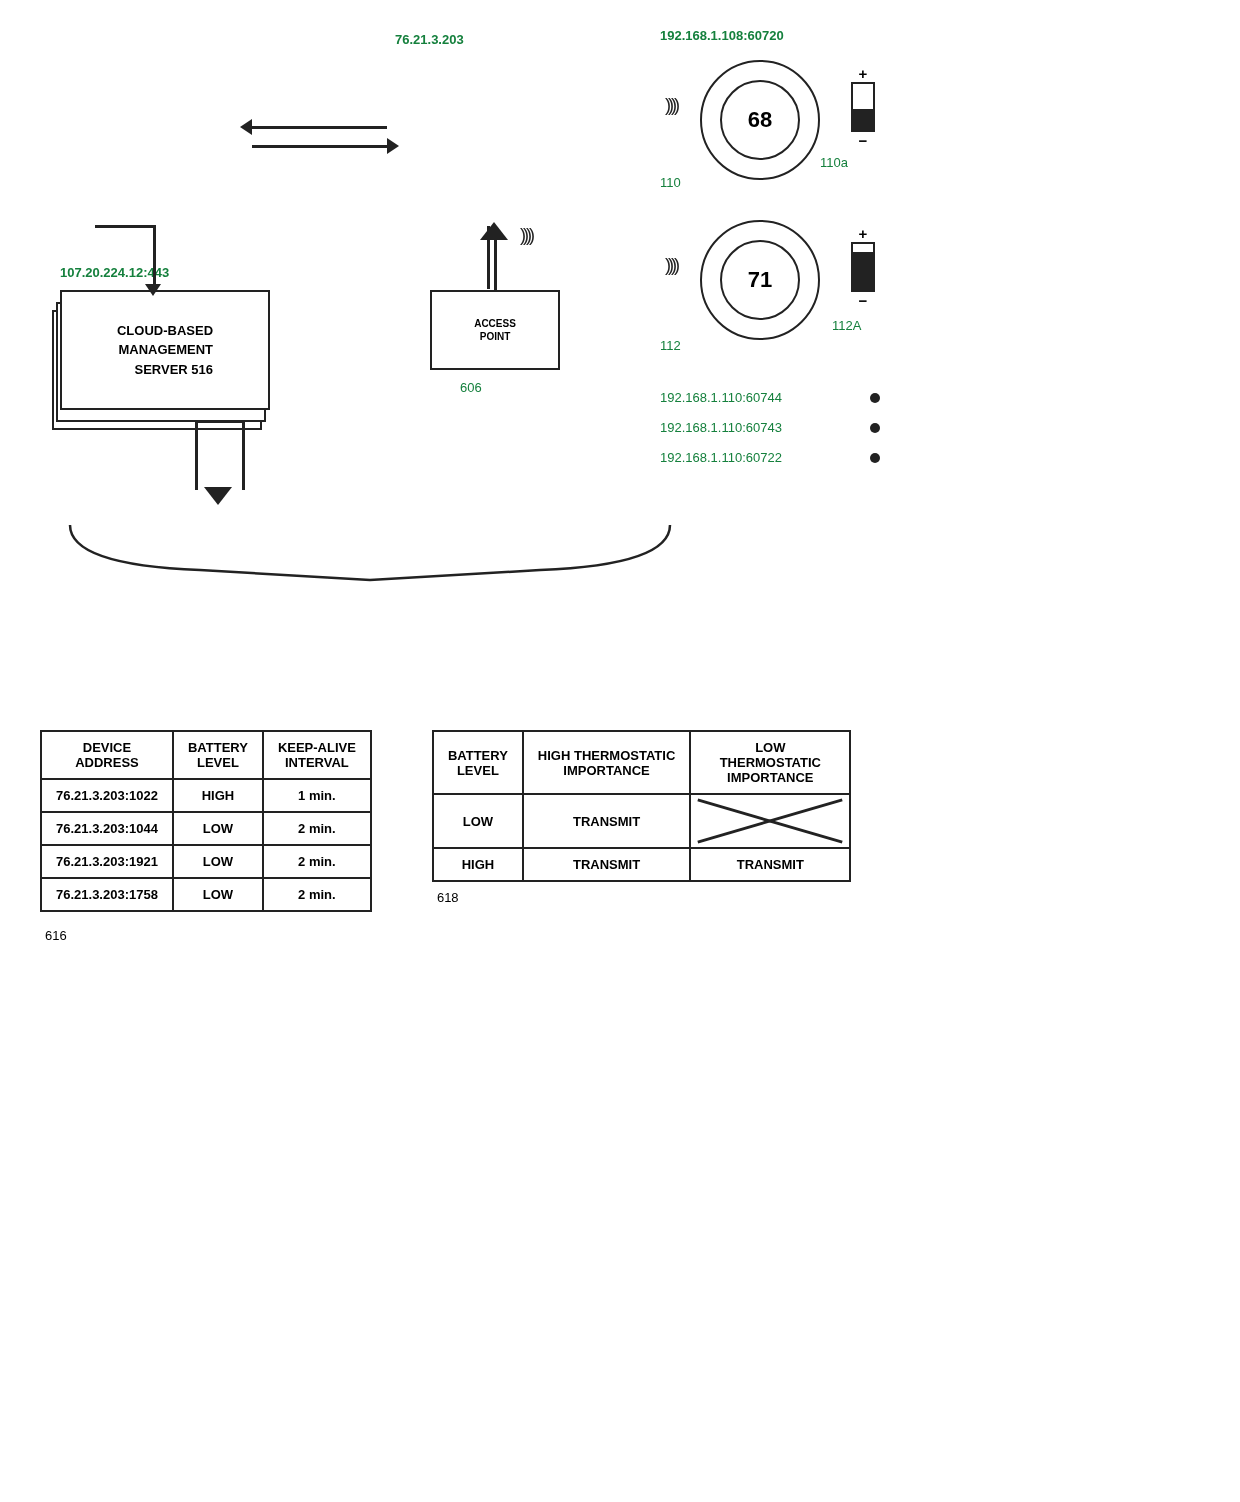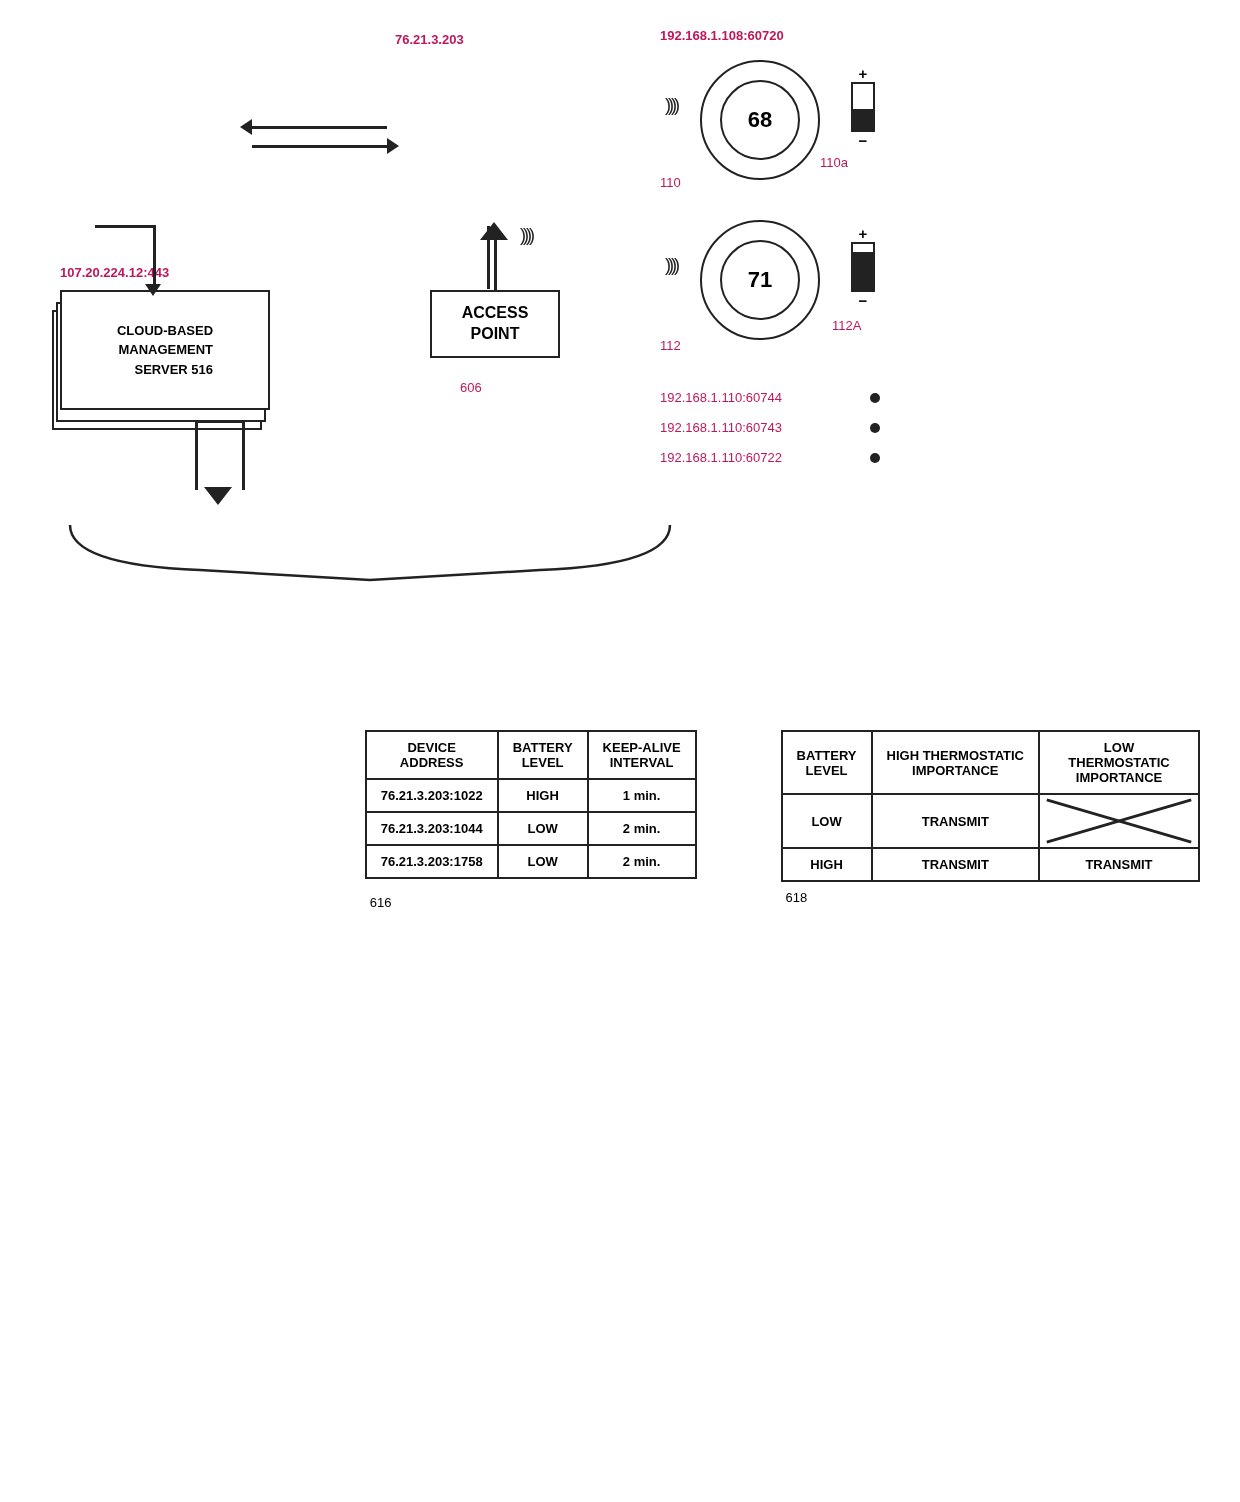--- a/index.html
+++ b/index.html
@@ -62,21 +62,21 @@
       justify-content: center;
       font-size: 22px;
       font-weight: bold;
       background: #fff;
     }
 
     
     .diagram-label {
       position: absolute;
       font-size: 13px;
-      color: #be185d;
+      color: #15803d;
     }
     .diagram-label.bold {
       font-weight: bold;
     }
 
     
     .arrowhead-right {
       position: absolute;
       width: 0; height: 0;
       border-top: 8px solid transparent;
@@ -106,23 +106,22 @@
     }
 
     
     #tables {
       position: relative;
       width: 1240px;
       padding: 20px 40px 40px 40px;
     }
     .tables-container {
       display: flex;
-      gap: 84px;
+      gap: 60px;
       align-items: flex-start;
-      justify-content: flex-end;
     }
 
     
     .table-wrapper {
       position: relative;
       display: inline-block;
     }
 
     table {
       border-collapse: collapse;
@@ -188,21 +187,21 @@
   <div style="position:absolute;left:52px;top:310px;width:210px;height:120px;border:2px solid #222;background:#fff;z-index:-2;"></div>
 
   <div class="diagram-label bold" style="left:60px;top:265px;">107.20.224.12:443</div>
 
   <div style="position:absolute;left:153px;top:225px;width:3px;height:62px;background:#222;"></div>
 
   <div style="position:absolute;left:95px;top:225px;width:61px;height:3px;background:#222;"></div>
 
   <div class="arrowhead-down" style="left:145px;top:284px;"></div>
 
-  <div class="box" style="left:430px;top:290px;width:130px;height:68px;font-size:16px;">
+  <div class="box" style="left:430px;top:290px;width:130px;height:80px;font-size:10px;">
     <div>ACCESS<br>POINT</div>
   </div>
 
   <div class="diagram-label" style="left:460px;top:380px;">606</div>
 
   <div style="position:absolute;left:494px;top:235px;width:3px;height:55px;background:#222;"></div>
 
   <div style="position:absolute;left:480px;top:222px;width:0;height:0;border-left:14px solid transparent;border-right:14px solid transparent;border-bottom:18px solid #222;"></div>
 
   <div style="position:absolute;left:520px;top:225px;font-size:18px;color:#222;letter-spacing:-3px;">))))</div>
@@ -289,20 +288,25 @@
           </tr>
         </thead>
         <tbody>
           <tr>
             <td>76.21.3.203:1022</td>
             <td>HIGH</td>
             <td>1 min.</td>
           </tr>
           <tr>
             <td>76.21.3.203:1044</td>
+            <td>LOW</td>
+            <td>2 min.</td>
+          </tr>
+          <tr>
+            <td>76.21.3.203:1921</td>
             <td>LOW</td>
             <td>2 min.</td>
           </tr>
           <tr>
             <td>76.21.3.203:1758</td>
             <td>LOW</td>
             <td>2 min.</td>
           </tr>
         </tbody>
       </table>

